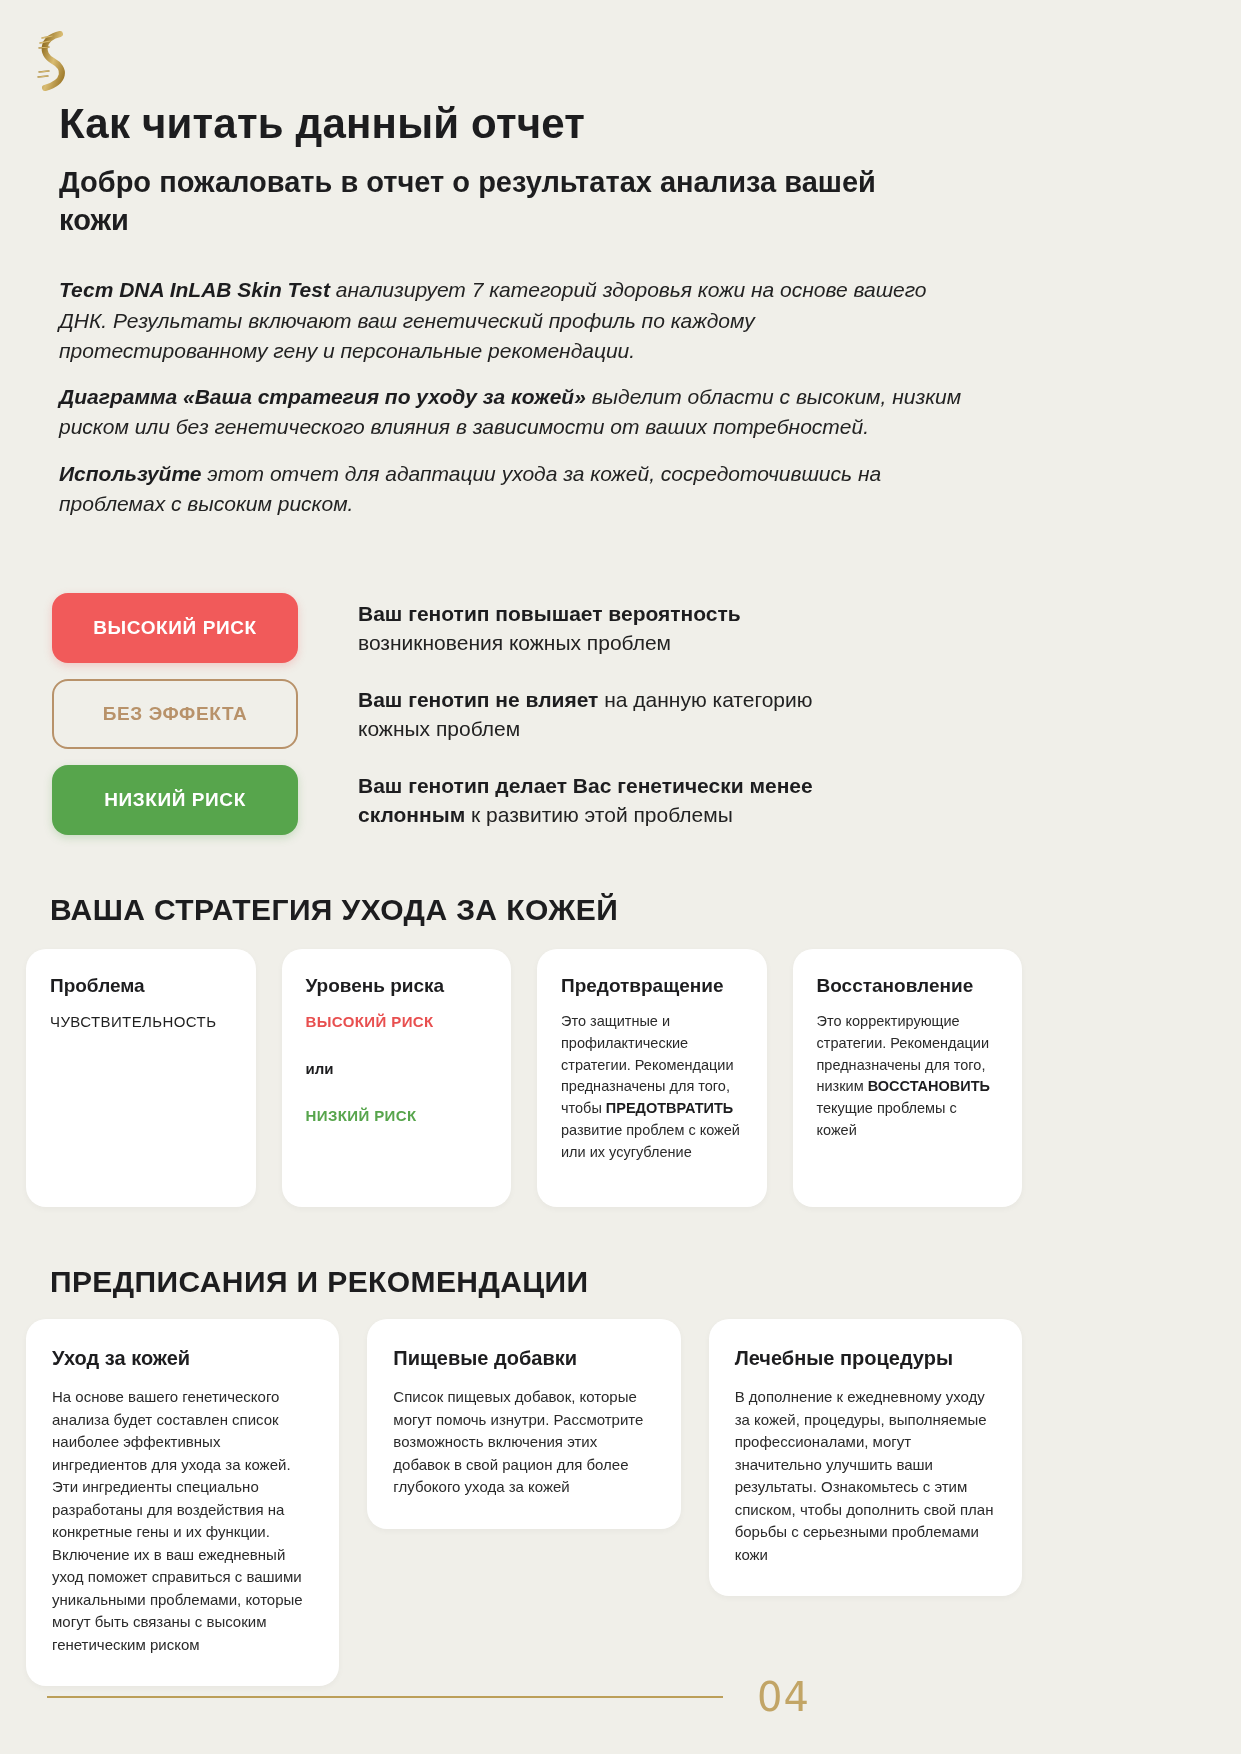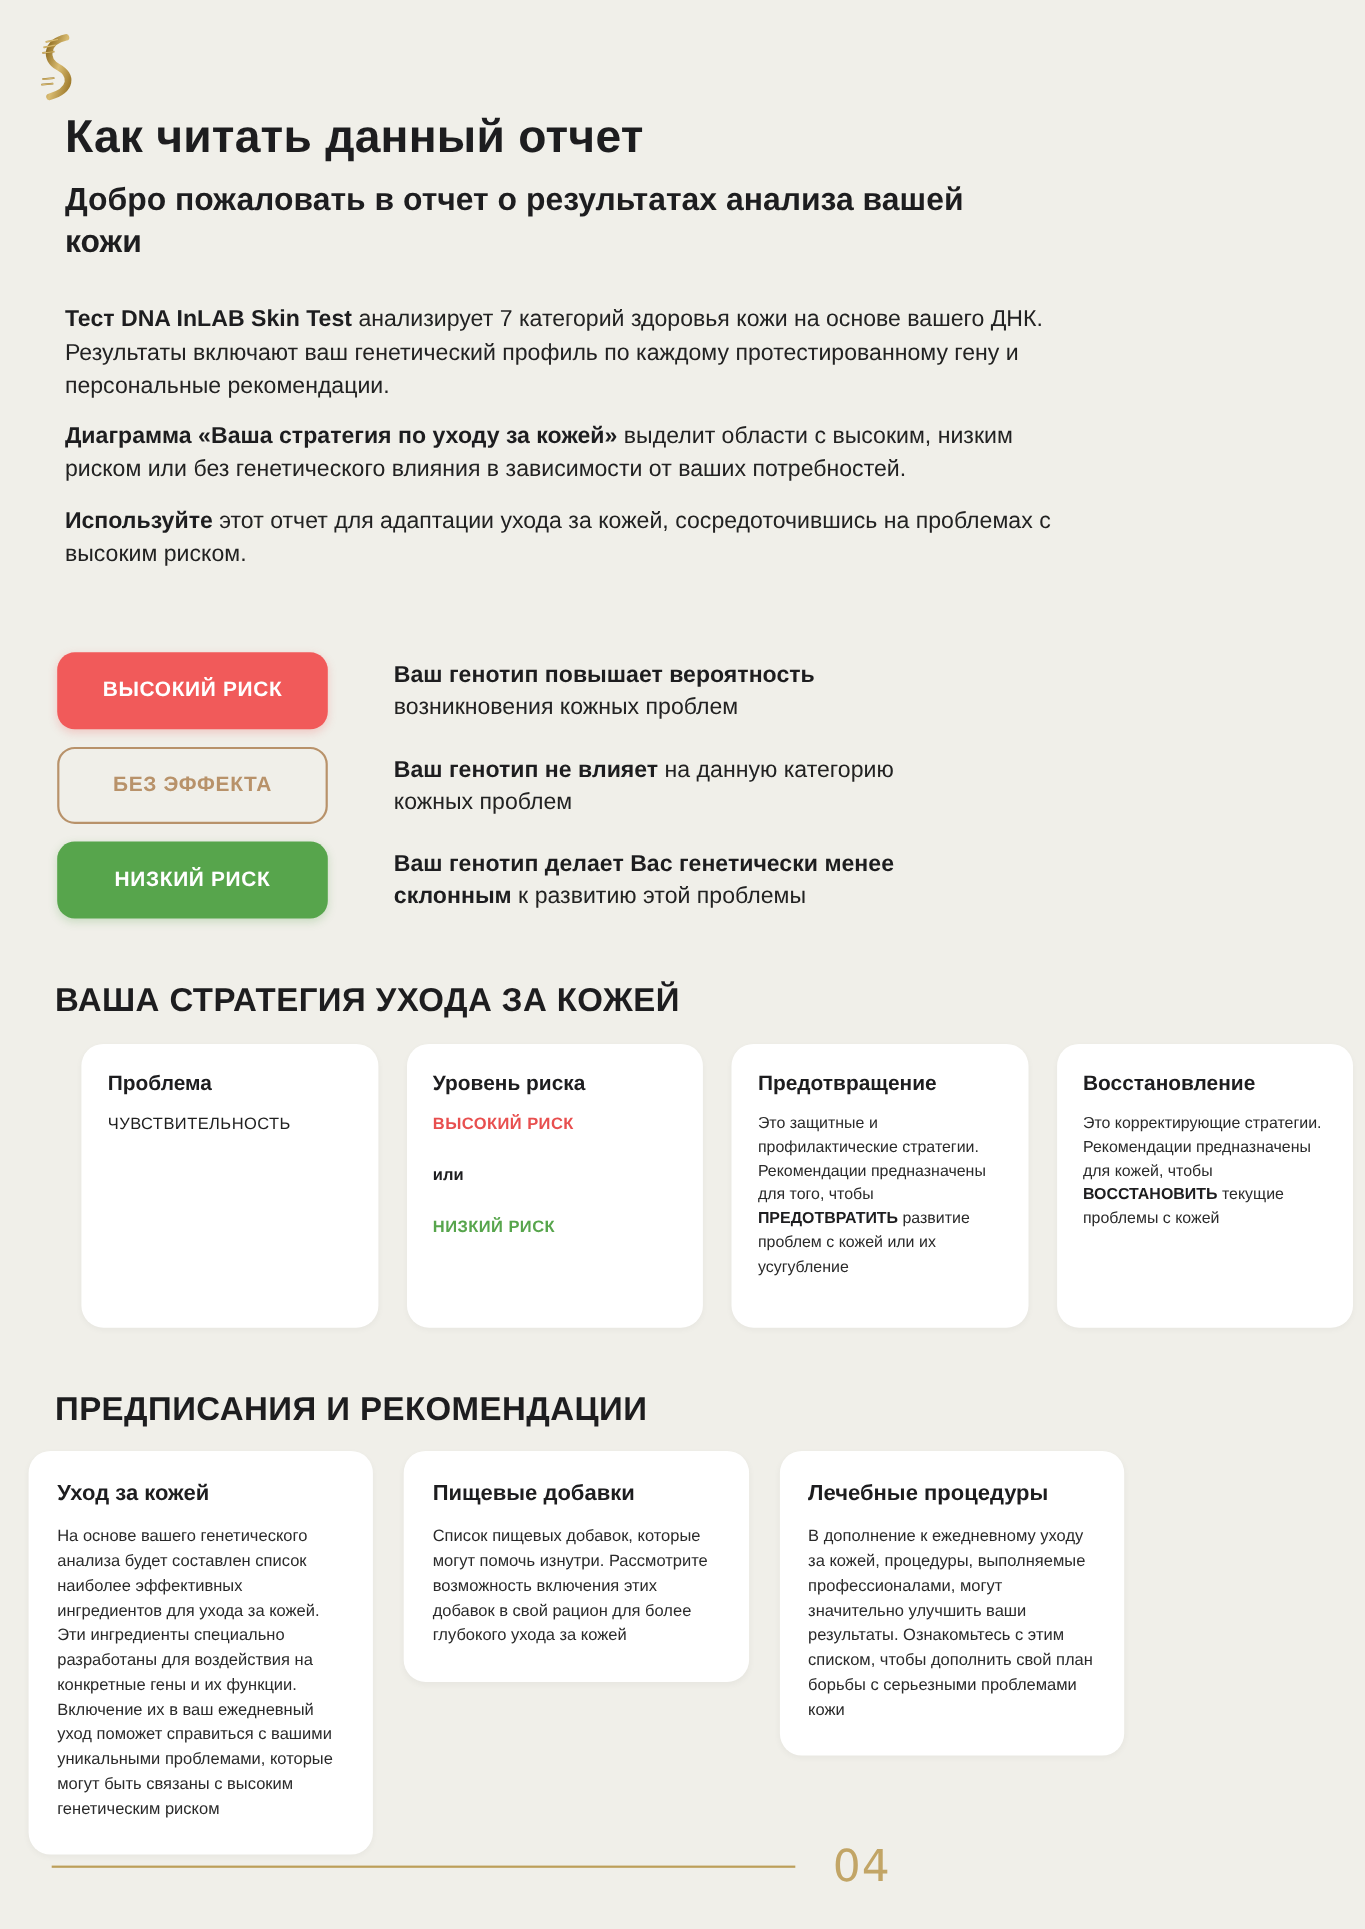--- a/index.html
+++ b/index.html
@@ -25,21 +25,21 @@
   
   .logo{margin-left:4px;display:block;}
   h1.title{
     margin:8px 0 0 33px;font-size:42px;font-weight:800;letter-spacing:.2px;
   }
   h2.subtitle{
     margin:16px 0 0 33px;font-size:29px;font-weight:700;line-height:1.3;max-width:830px;
   }
 
   
-  .intro{margin:36px 0 0 33px;max-width:905px;}
+  .intro{margin:36px 0 0 33px;max-width:905px;font-style:italic;}
   .intro p{font-size:21px;line-height:1.44;margin-top:16px;color:#222;}
   .intro p:first-child{margin-top:0;}
   .intro strong{font-weight:700;color:var(--ink);}
 
   
   .legend{margin:74px 0 0 26px;}
   .legend-row{display:flex;align-items:center;margin-top:16px;}
   .legend-row:first-child{margin-top:0;}
   .badge{
     width:246px;height:70px;border-radius:16px;
@@ -52,22 +52,22 @@
   .legend-desc{margin-left:60px;font-size:21px;line-height:1.4;max-width:480px;color:#222;}
   .legend-desc strong{font-weight:700;color:var(--ink);}
 
   
   .section-title{
     margin:58px 0 0 24px;font-size:30px;font-weight:700;letter-spacing:.4px;
   }
 
   
   .strategy-grid{
-    margin-top:22px;width:1156px;
-    display:grid;grid-template-columns:repeat(4,1fr);gap:26px;margin-left:48px;
+    margin-top:22px;width:996px;
+    display:grid;grid-template-columns:repeat(4,1fr);gap:26px;
   }
   .card{
     background:var(--card);border-radius:20px;padding:26px 24px;
     box-shadow:0 2px 6px rgba(0,0,0,.04);
   }
   .strategy-grid .card{min-height:258px;}
   .card h3{font-size:19px;font-weight:700;}
   .card .card-body{margin-top:14px;font-size:14.5px;line-height:1.5;color:#2a2a2a;}
   .card .card-body strong{font-weight:700;color:var(--ink);}
   .problem-value{margin-top:16px;font-size:15px;letter-spacing:.4px;color:#1f1f1f;}
@@ -163,21 +163,21 @@
         <div class="risk-low">НИЗКИЙ РИСК</div>
       </div>
 
       <div class="card">
         <h3>Предотвращение</h3>
         <p class="card-body"><span>Это защитные и профилактические стратегии. Рекомендации предназначены для того, чтобы </span><strong>ПРЕДОТВРАТИТЬ</strong><span> развитие проблем с кожей или их усугубление</span></p>
       </div>
 
       <div class="card">
         <h3>Восстановление</h3>
-        <p class="card-body"><span>Это корректирующие стратегии. Рекомендации предназначены для кожей, чтобы </span><strong>ВОССТАНОВИТЬ</strong><span> текущие проблемы с кожей</span></p>
+        <p class="card-body"><span>Это корректирующие стратегии. Рекомендации предназначены для того, низким </span><strong>ВОССТАНОВИТЬ</strong><span> текущие проблемы с кожей</span></p>
       </div>
 
     </div>
   </section>
 
   <section>
     <h2 class="section-title">ПРЕДПИСАНИЯ И РЕКОМЕНДАЦИИ</h2>
     <div class="presc-grid">
 
       <div class="card">

